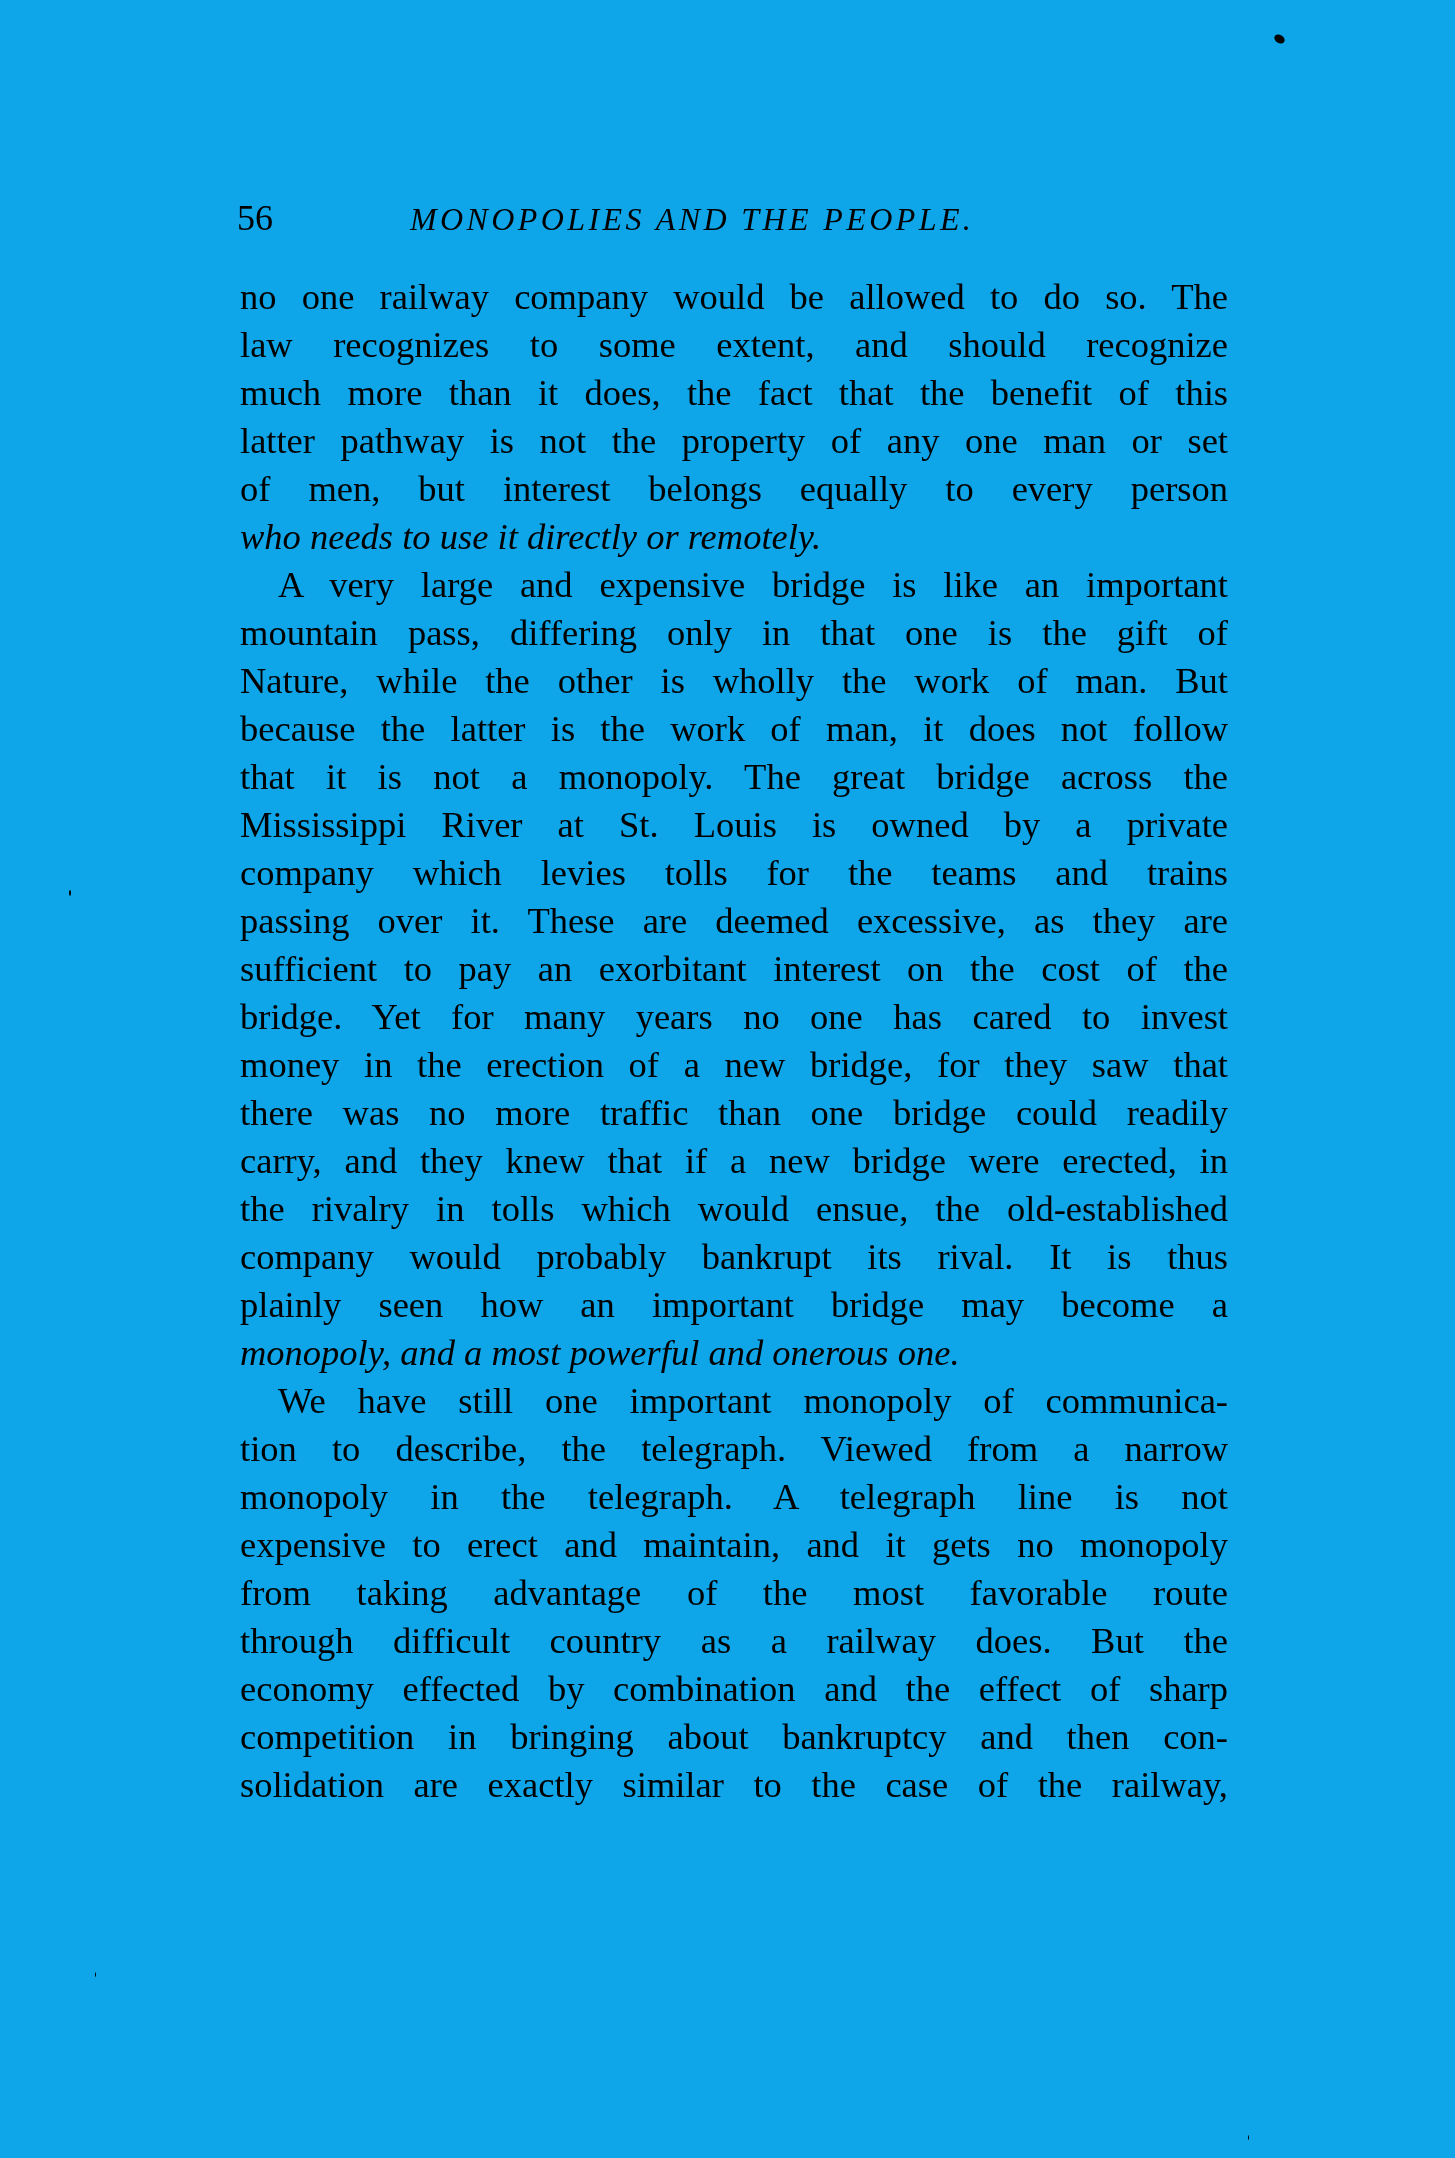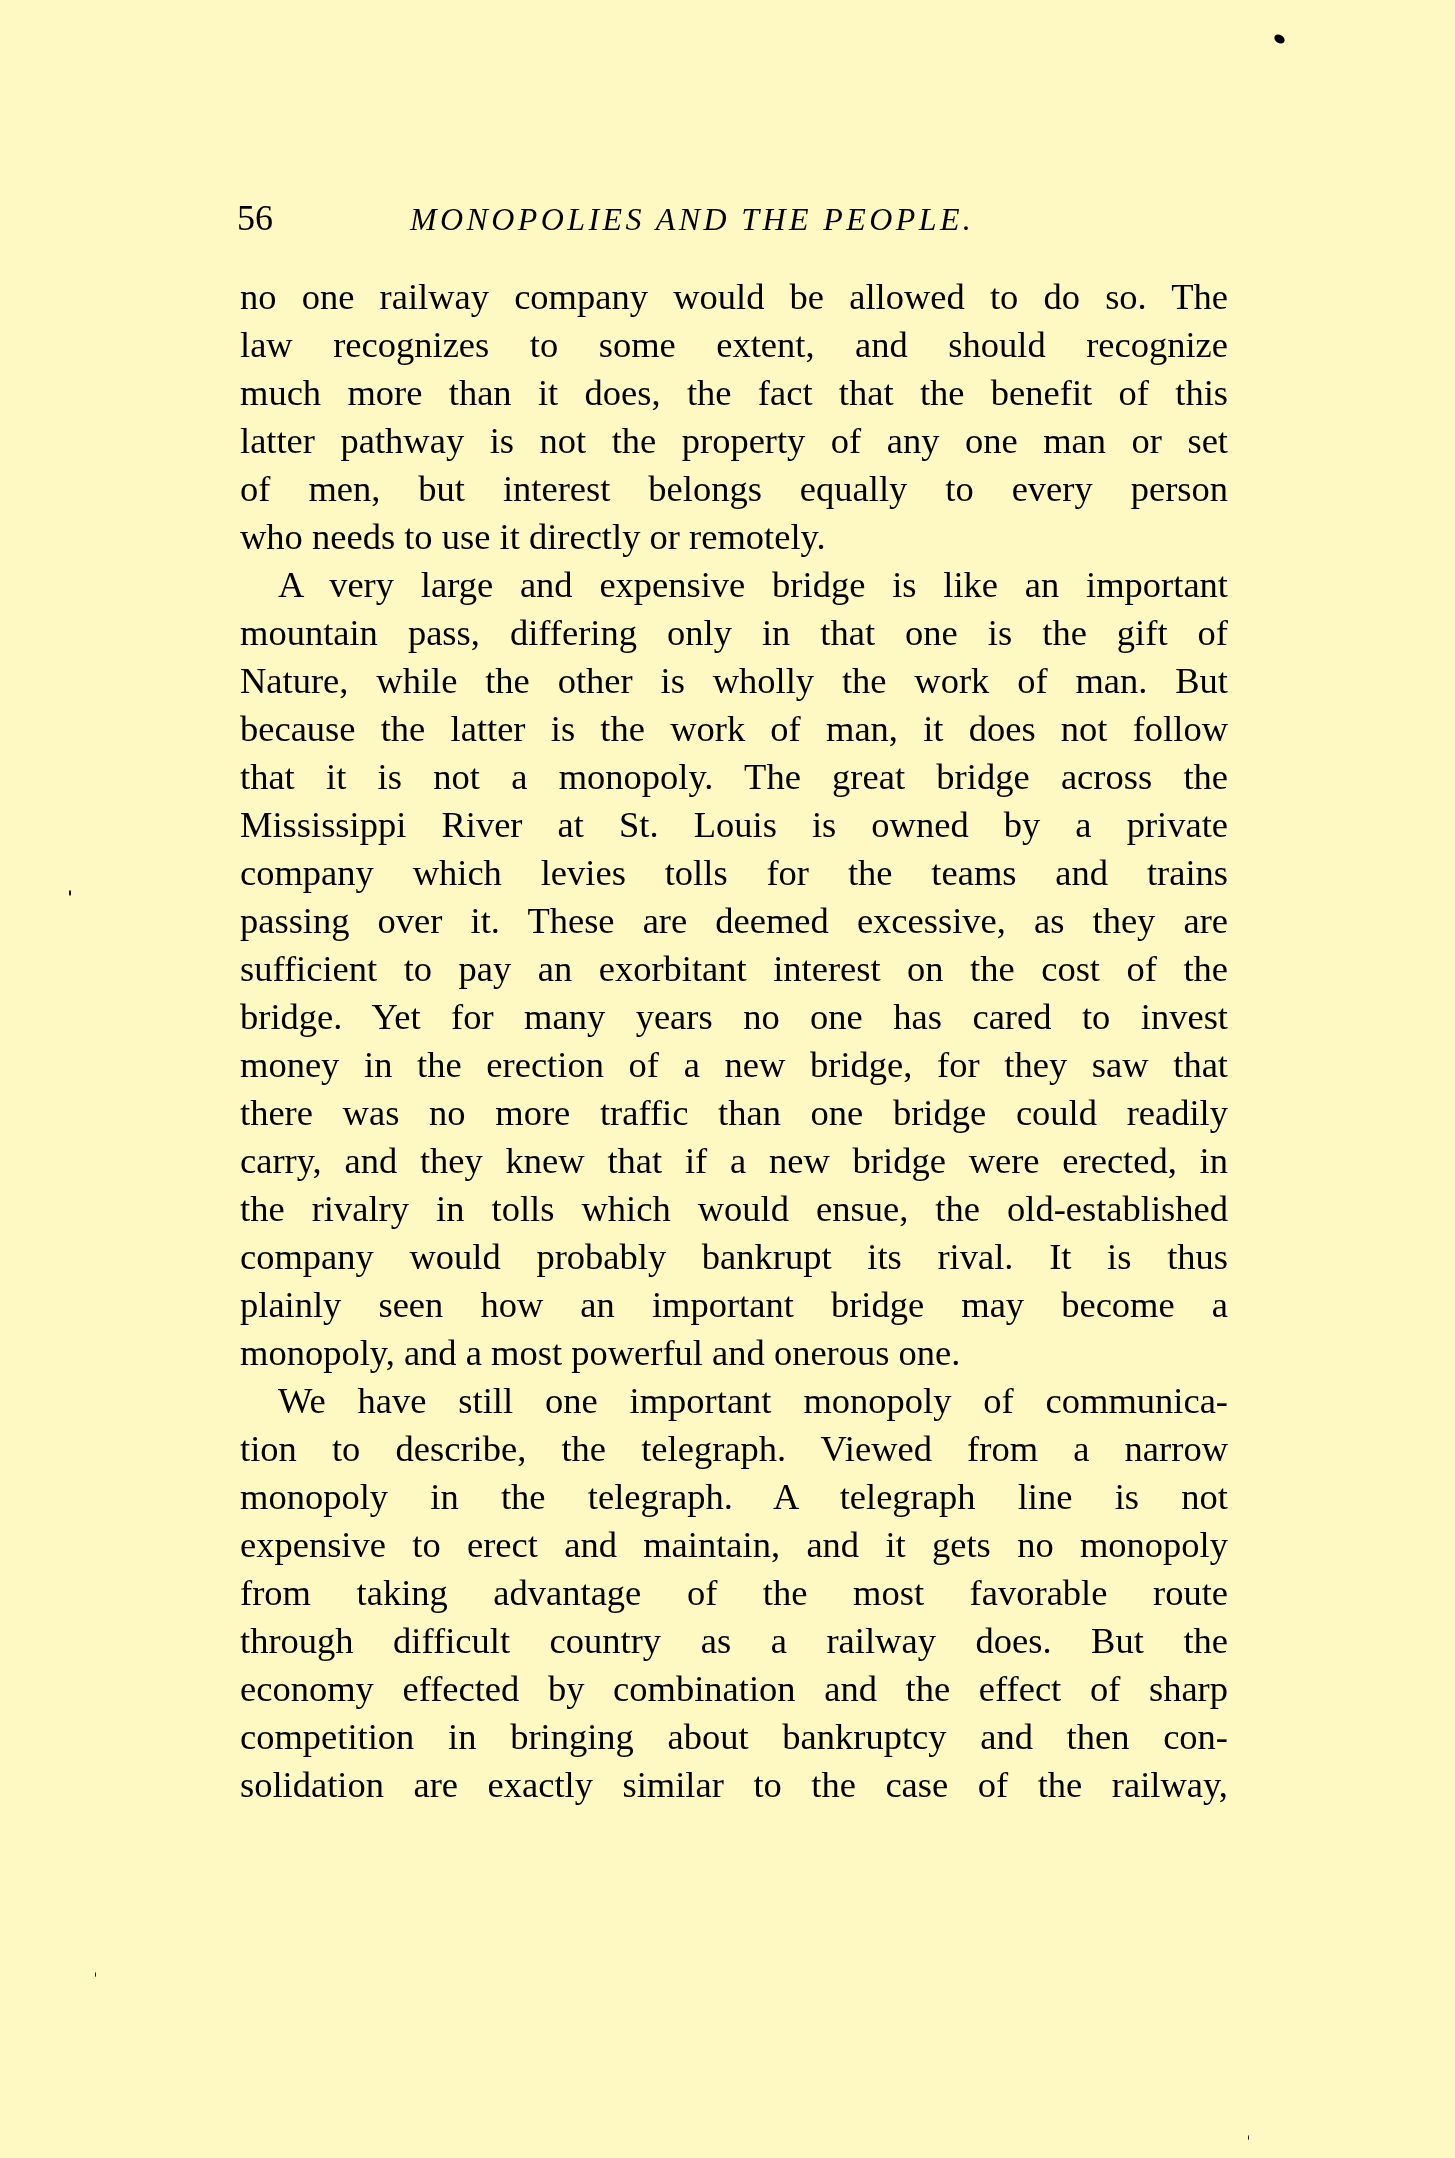--- a/index.html
+++ b/index.html
@@ -1,24 +1,24 @@
 <!DOCTYPE html>
 <html><head>
 <meta charset="utf-8">
 <style>
   html, body { margin: 0; padding: 0; background: #ffffff; }
   body { width: 1455px; height: 2158px; position: relative; overflow: hidden; }
-  .page { position: absolute; left: 0; top: 0; width: 1455px; height: 2158px; background: #fef9c3; }
+  .page { position: absolute; left: 0; top: 0; width: 1455px; height: 2158px; background: #0ea5e9; }
   .speck { position: absolute; background: #000; border-radius: 50%; }
   .header { position: absolute; left: 237px; top: 196px; width: 990px; height: 44px; color: #000; }
   .page-number { position: absolute; left: 0; top: 0; font-family: "Liberation Serif", "DejaVu Serif", serif; font-size: 36px; line-height: 44px; }
   .running-head { position: absolute; left: 173px; top: 3px; font-family: "Liberation Serif", "DejaVu Serif", serif; font-style: italic; font-size: 32px; letter-spacing: 3.4px; line-height: 40px; }
   .body-text { position: absolute; left: 240px; top: 273px; width: 988px; font-family: "Liberation Serif", "DejaVu Serif", serif; font-size: 36.5px; line-height: 48px; color: #000; }
   .line { display: block; height: 48px; white-space: nowrap; text-align: justify; text-align-last: justify; overflow: visible; }
-  .line.last { text-align-last: left; }
+  .line.last { text-align-last: left; font-style: italic; }
   .line.indent { padding-left: 38px; }
 </style>
 </head>
 <body>
 
 <div class="page">
   <div class="speck" style="left:1274px;top:35px;width:11px;height:8px;transform:rotate(30deg);"></div>
   <div class="speck" style="left:69px;top:890px;width:2px;height:6px;"></div>
   <div class="speck" style="left:95px;top:1972px;width:1px;height:5px;"></div>
   <div class="speck" style="left:1248px;top:2135px;width:1px;height:5px;"></div>

